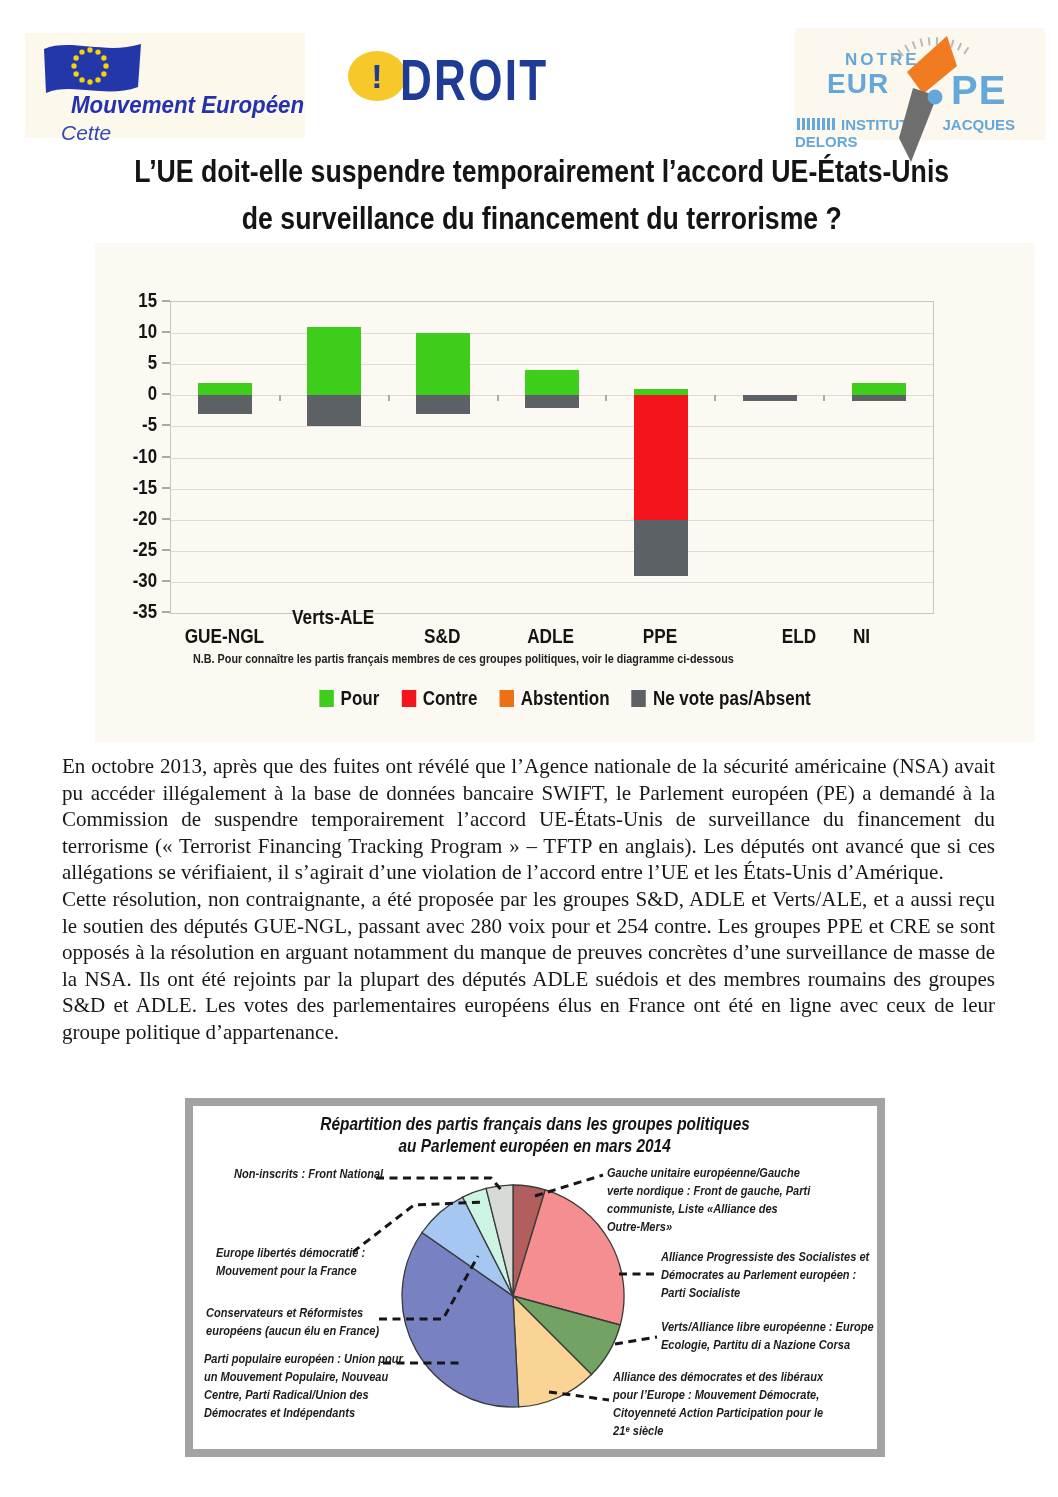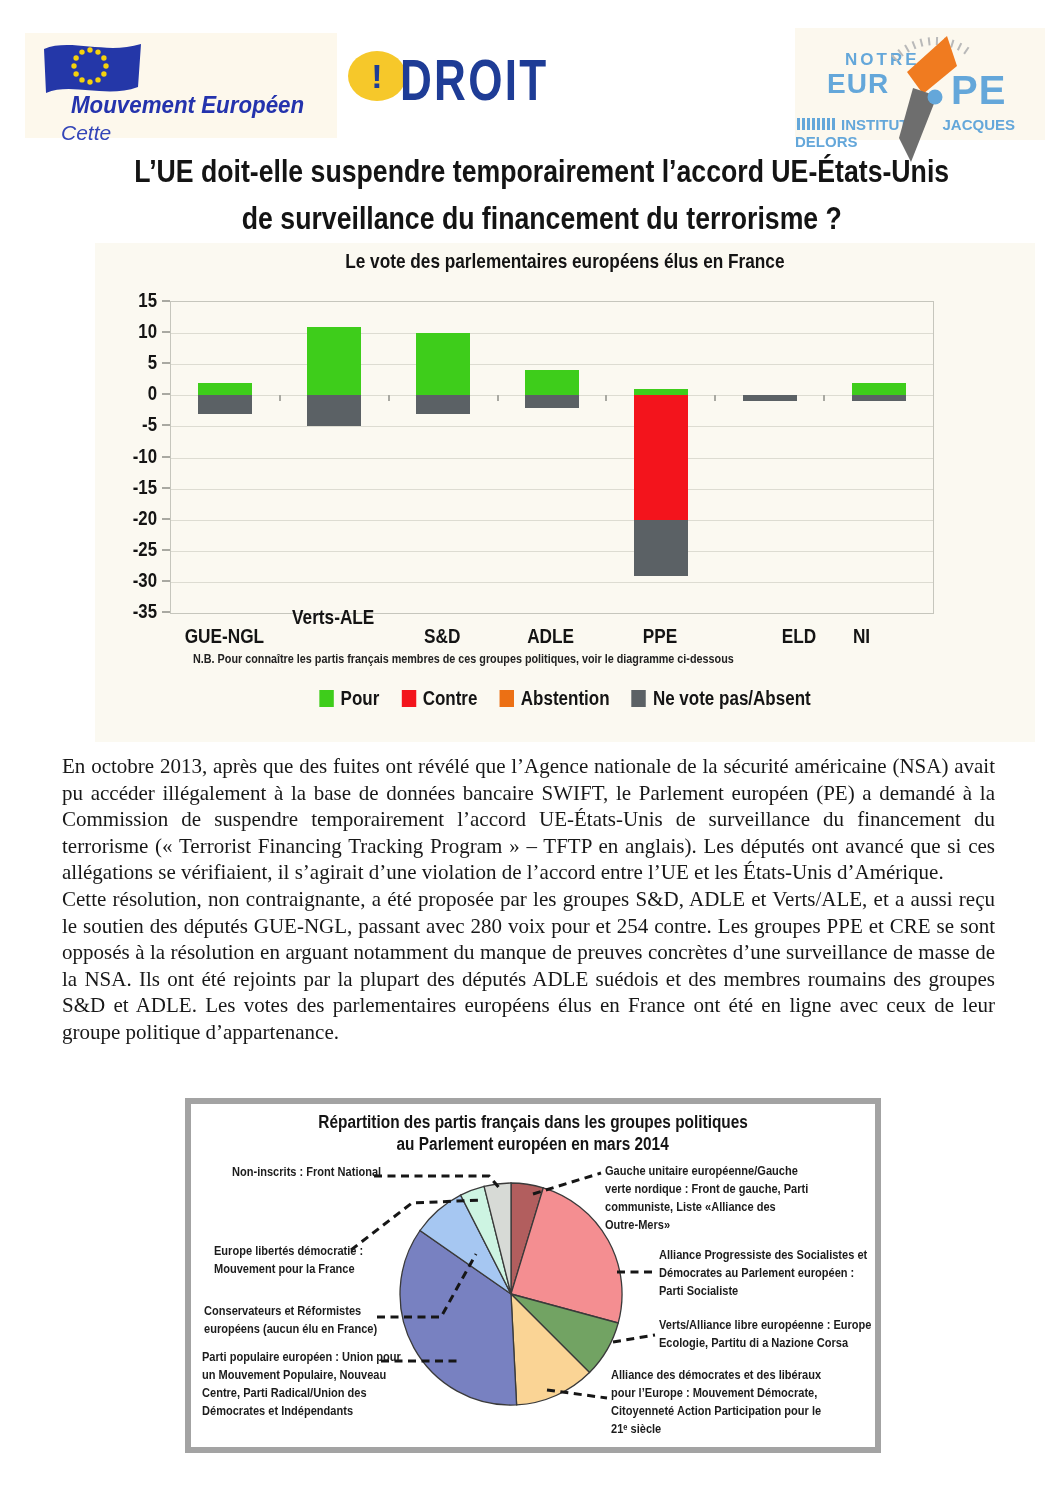--- a/index.html
+++ b/index.html
@@ -2,21 +2,21 @@
 <html><head>
 <meta charset="utf-8">
 <style>
   html,body{margin:0;padding:0;background:#e8e8e8;}
   #page{position:relative;width:1058px;height:1497px;margin:0 auto;background:#ffffff;
         font-family:"Liberation Sans",sans-serif;overflow:hidden;}
   .abs{position:absolute;}
   .cond{display:inline-block;transform:scaleX(.82);transform-origin:50% 50%;white-space:nowrap;}
 
   
-  #me-logo{left:25px;top:33px;width:312px;height:105px;background:#fdf8ec;}
+  #me-logo{left:25px;top:33px;width:280px;height:105px;background:#fdf8ec;}
   #me-title{left:46px;top:58px;font-size:24px;font-weight:bold;font-style:italic;color:#2433ad;
             transform:scaleX(.93);transform-origin:0 50%;white-space:nowrap;}
   #me-sub{left:36px;top:88px;font-size:21px;font-style:italic;color:#3345b8;white-space:nowrap;}
 
   #droit-logo{left:348px;top:45px;width:360px;height:80px;}
   #droit-bubble{left:0;top:6px;width:58px;height:50px;background:#f6c82a;border-radius:50%;
                 display:flex;align-items:center;justify-content:center;
                 color:#1e3c96;font-size:34px;font-weight:bold;}
   #droit-word{left:52px;top:6px;font-size:58px;font-weight:bold;color:#1e3c96;letter-spacing:3px;
               transform:scaleX(.76);transform-origin:0 0;white-space:nowrap;line-height:58px;}
@@ -57,21 +57,21 @@
   .leg-item{display:flex;align-items:center;gap:8px;}
   .leg-swatch{width:17px;height:17px;}
   .leg-label{font-size:20px;font-weight:bold;color:#141414;white-space:nowrap;}
 
   
   #body-text{left:62px;top:753px;width:933px;font-family:"Liberation Serif",serif;
              font-size:21px;line-height:26.6px;color:#181818;text-align:justify;}
   #body-text p{margin:0;}
 
   
-  #pie-box{left:185px;top:1098px;width:684px;height:343px;border:6px solid #a3a3a3;background:#fff;}
+  #pie-box{left:185px;top:1098px;width:684px;height:343px;border:8px solid #a3a3a3;background:#fff;font-style:italic;}
   #pie-title{left:0;top:7px;width:684px;text-align:center;font-size:17.5px;font-weight:bold;
              color:#141414;line-height:22px;}
   #pie-title .tl{display:inline-block;transform:scaleX(.88);transform-origin:50% 50%;white-space:nowrap;}
   #pie-svg{left:0;top:0;}
   .plab{position:absolute;font-size:13px;font-weight:bold;color:#1c1c1c;line-height:18px;
         transform:scaleX(.85);transform-origin:0 0;}
 </style>
 </head>
 <body>
 
@@ -132,23 +132,20 @@
       <circle cx="140" cy="69" r="7.5" fill="#64a7da"></circle>
     </svg>
   </div>
 
   <div class="abs" id="main-title">
     <span class="tl">L’UE doit-elle suspendre temporairement l’accord UE-États-Unis</span><br>
     <span class="tl">de surveillance du financement du terrorisme ?</span>
   </div>
 
   <div class="abs" id="bar-panel">
-    <div class="abs" id="bar-title">
-      <span class="cond">Le vote des parlementaires européens élus en France</span>
-    </div>
     <div class="abs" id="bar-plot">
         <div class="gridline" style="top: 279.9px;"></div>
         <div class="gridline" style="top: 248.8px;"></div>
         <div class="gridline" style="top: 217.7px;"></div>
         <div class="gridline" style="top: 186.6px;"></div>
         <div class="gridline" style="top: 155.5px;"></div>
         <div class="gridline" style="top: 124.4px;"></div>
         <div class="gridline" style="top: 93.3px;"></div>
         <div class="gridline" style="top: 62.2px;"></div>
         <div class="gridline" style="top: 31.1px;"></div>

